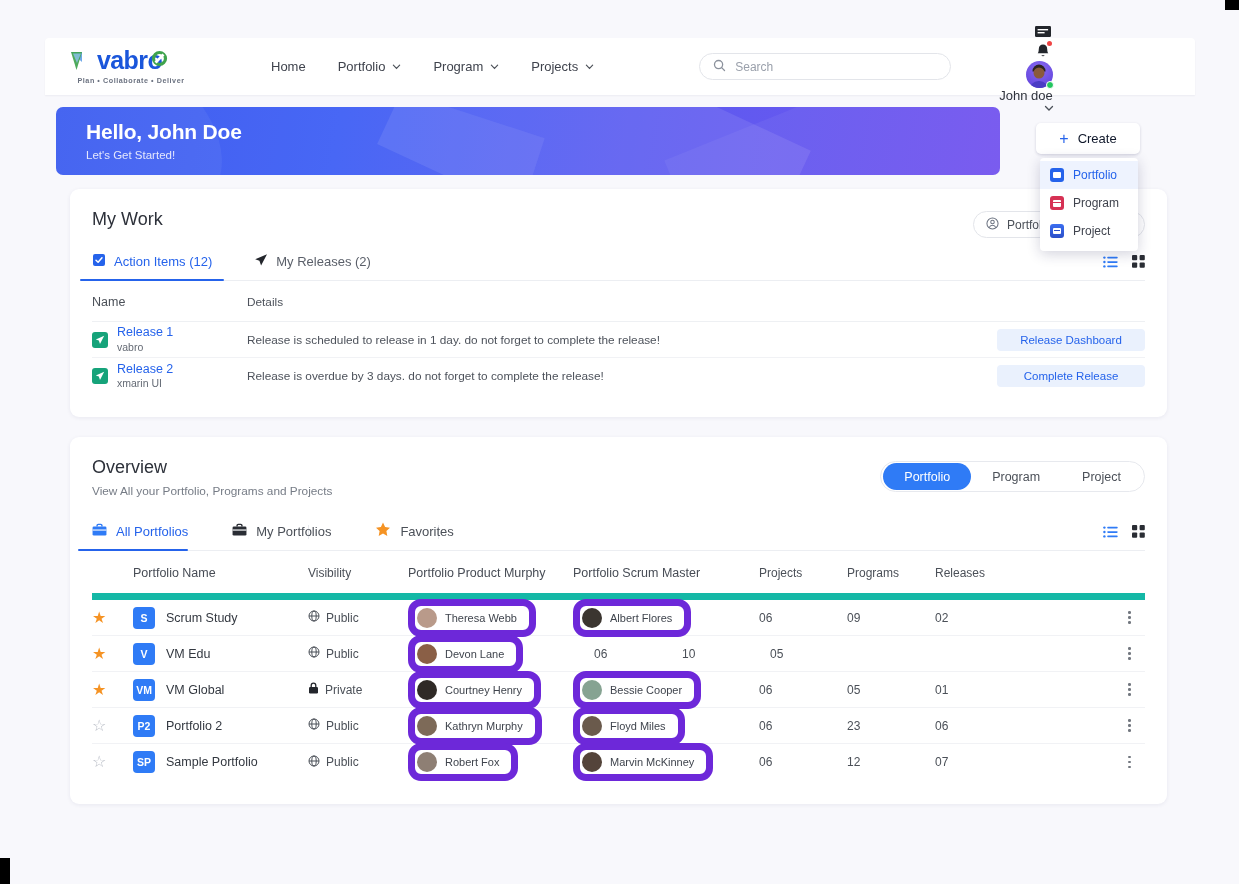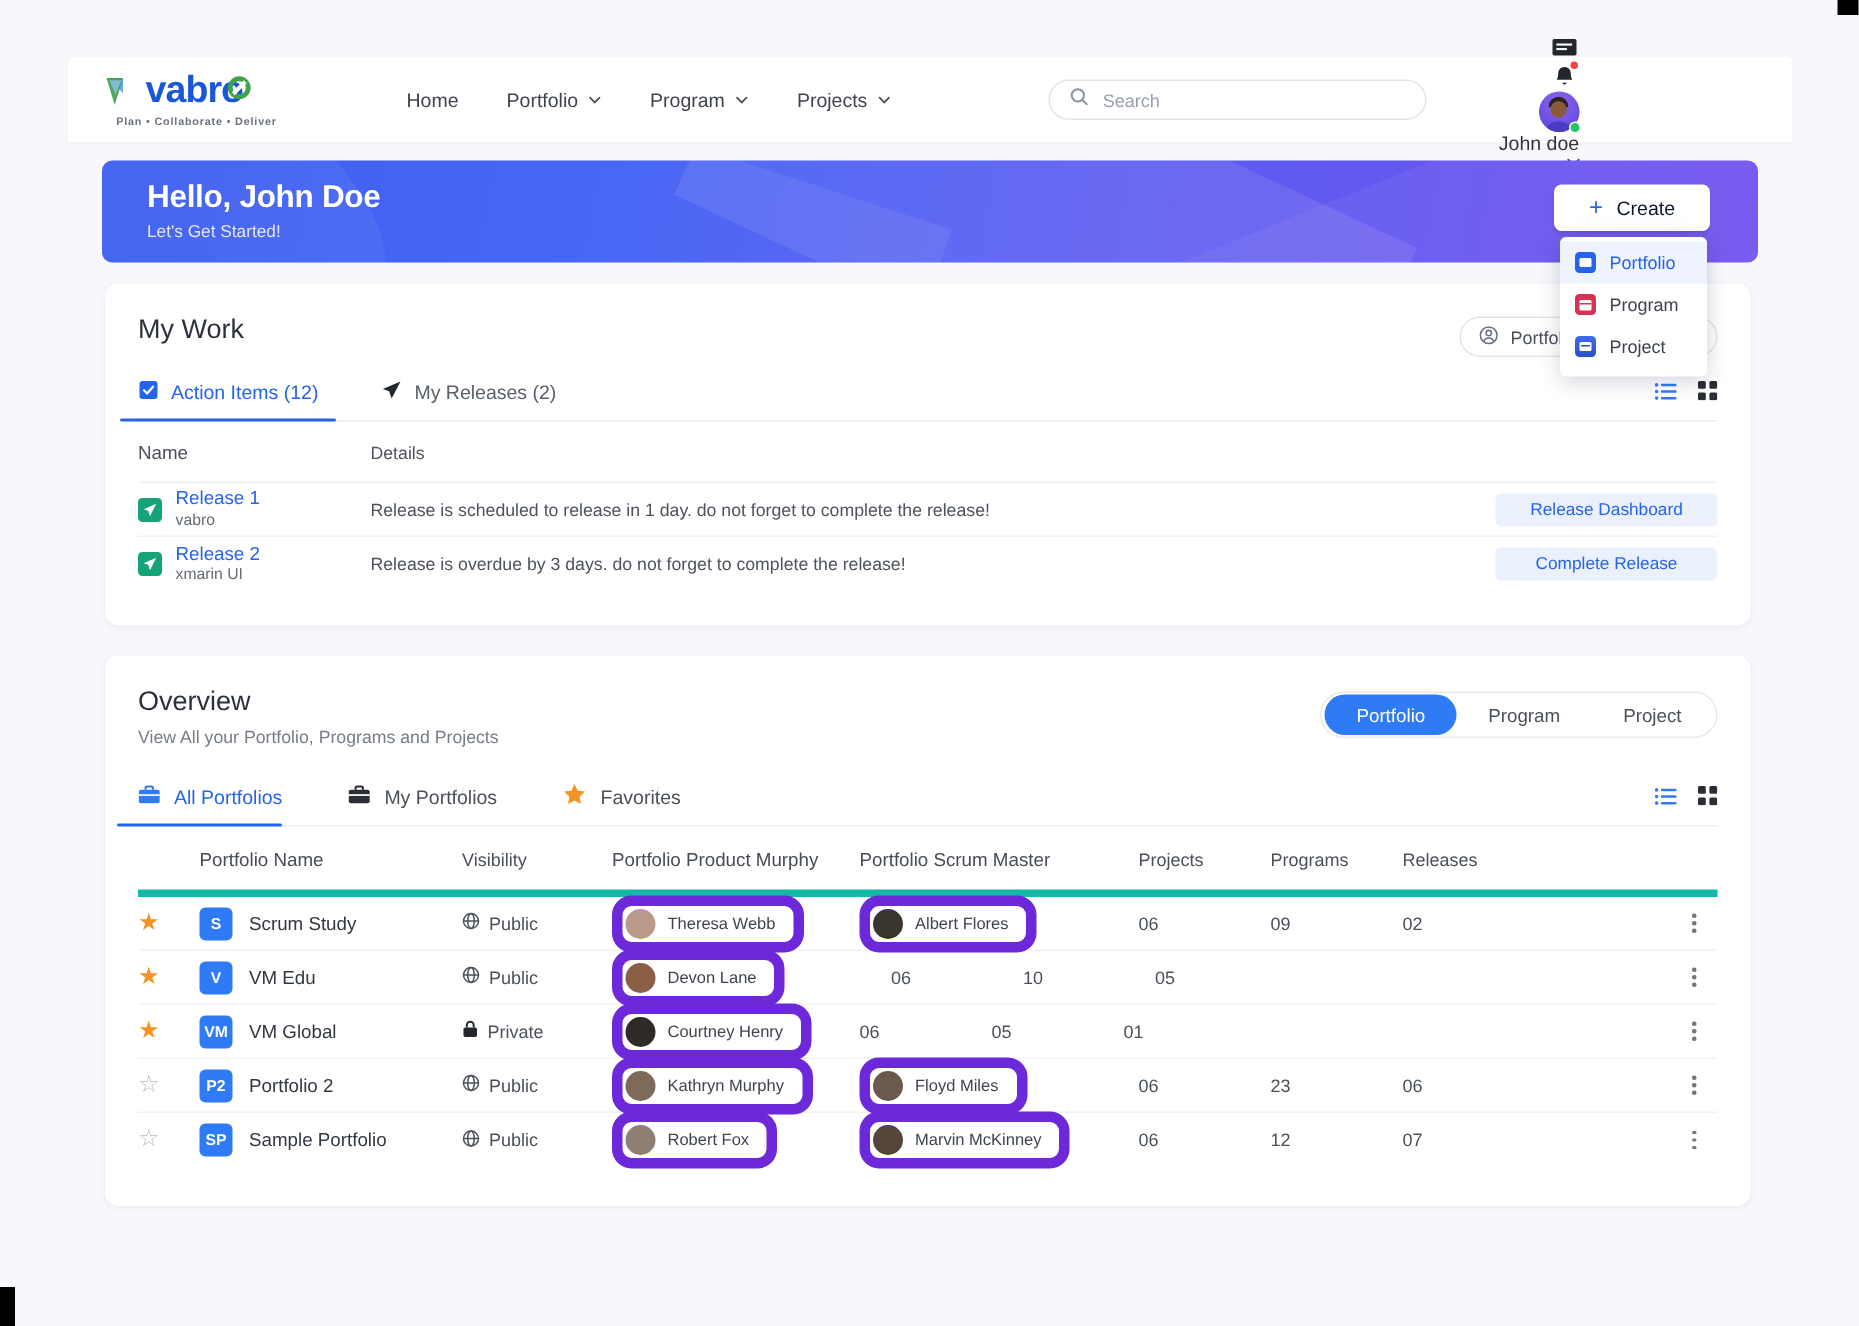--- a/index.html
+++ b/index.html
@@ -64,21 +64,21 @@
     overflow:hidden; position:relative;
   }
   .av-face { position:absolute; left:50%; top:46%; transform:translate(-50%,-50%); width:11px;height:11px;border-radius:50%; background:#8a5a3b;}
   .av-hair { position:absolute; left:50%; top:27%; transform:translate(-50%,-50%); width:13px;height:7px;border-radius:7px 7px 0 0; background:#2b2320;}
   .av-body { position:absolute; left:50%; bottom:-2px; transform:translateX(-50%); width:19px;height:9px;border-radius:9px 9px 0 0; background:#4a3bc4;}
   .av-online { position:absolute; right:-1px; bottom:-1px; width:8px;height:8px;border-radius:50%; background:#22c55e; border:1.5px solid #fff;}
   .user-name { font-size:13px; color:#2f333c; }
 
   
   .hero {
-    position: absolute; left: 68px; top: 107px; width: 1104px; height: 68px;
+    position: absolute; left: 56px; top: 107px; width: 944px; height: 68px;
     border-radius: 7px; overflow: hidden;
     background: linear-gradient(100deg, #2f52ef 0%, #3b5cf5 30%, #5b5bf0 62%, #7354ef 100%);
   }
   .hero-sh1 {
     position:absolute; left:-10%; top:-90%; width:60%; height:290%;
     background: rgba(255,255,255,.07); transform: rotate(18deg);
   }
   .hero-sh2 {
     position:absolute; left:36%; top:-70%; width:42%; height:260%;
     background: rgba(255,255,255,.09); transform: rotate(25deg);
@@ -197,21 +197,21 @@
     display:flex; align-items:center; gap:9px; padding: 0 22px 11px 0; margin-right:22px;
     font-size:13px; color:#4b5058; cursor:pointer; position:relative;
   }
   .ov-tab.active { color:#2563eb; }
   .ov-tab.active:after {
     content:""; position:absolute; left:-14px; right:22px; bottom:0; height:2.5px; background:#2563eb; border-radius:2px;
   }
   .ov-sep { position:absolute; width:1px; height:14px; background:#e7e9ee; bottom:12px; }
 
   
-  .pt-head { display:flex; align-items:center; font-size:12.5px; color:#474c55; padding: 15px 0 13px 0; border-bottom:5px solid #14b8a6;}
+  .pt-head { display:flex; align-items:center; font-size:12.5px; color:#474c55; padding: 15px 0 13px 0; border-bottom:7px solid #14b8a6;}
   .pt-row  { display:flex; align-items:center; height:36px; border-bottom:1px solid #f1f2f5; }
   .c-star { width:41px; display:flex; align-items:center; }
   .c-name { width:175px; display:flex; align-items:center; gap:11px; }
   .c-vis  { width:100px; display:flex; align-items:center; gap:6px; font-size:12px; color:#4b5058;}
   .c-own  { width:165px; }
   .c-scm  { width:186px; }
   .c-num  { width:88px; text-align:left; font-size:12px; color:#4b5058; }
   .c-kebab{ flex:1; display:flex; justify-content:flex-end; padding-right:14px;}
   .pt-badge {
     width:22px;height:22px;border-radius:4px;background:#2f7bf6;color:#fff;
@@ -598,20 +598,24 @@
         <span><svg width="11" height="12" viewBox="0 0 11 12">
               <rect x="1" y="5" width="9" height="6.4" rx="1.2" fill="#23262c"></rect>
               <path d="M3.2 5V3.4a2.3 2.3 0 0 1 4.6 0V5" fill="none" stroke="#23262c" stroke-width="1.3"></path>
             </svg></span>
         <span>Private</span>
       </div>
       <div class="c-own"><span class="chip">
             <span class="chip-av" style="background:#2f2a26"></span>
             <span class="chip-name">Courtney Henry</span>
           </span></div>
+      <div class="c-scm"><span class="chip">
+            <span class="chip-av" style="background:#86a392"></span>
+            <span class="chip-name">Bessie Cooper</span>
+          </span></div>
       <div class="c-num">06</div>
       <div class="c-num">05</div>
       <div class="c-num">01</div>
       <div class="c-kebab">
           <span class="kebab">
             <i></i>
             <i></i>
             <i></i>
           </span>
         </div>

